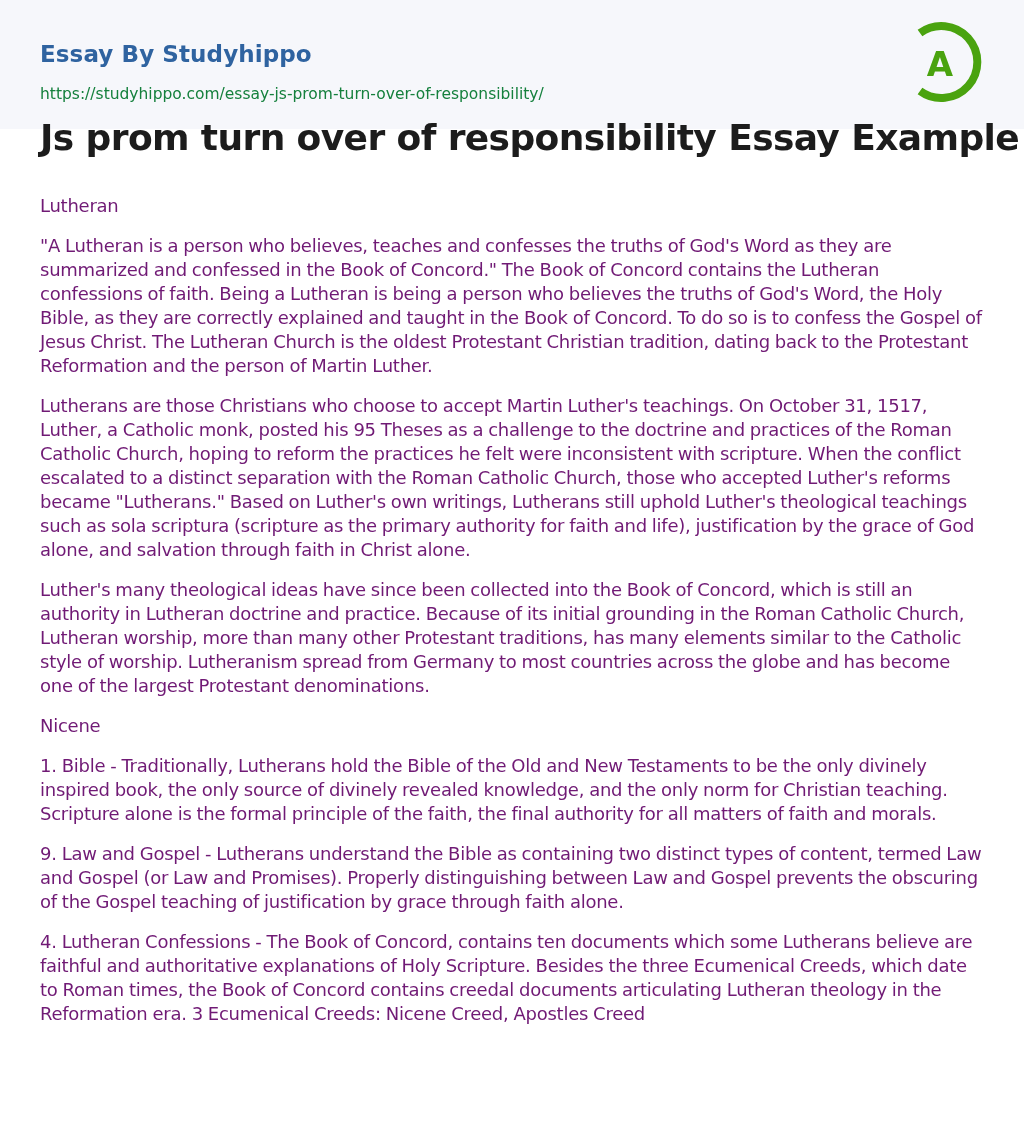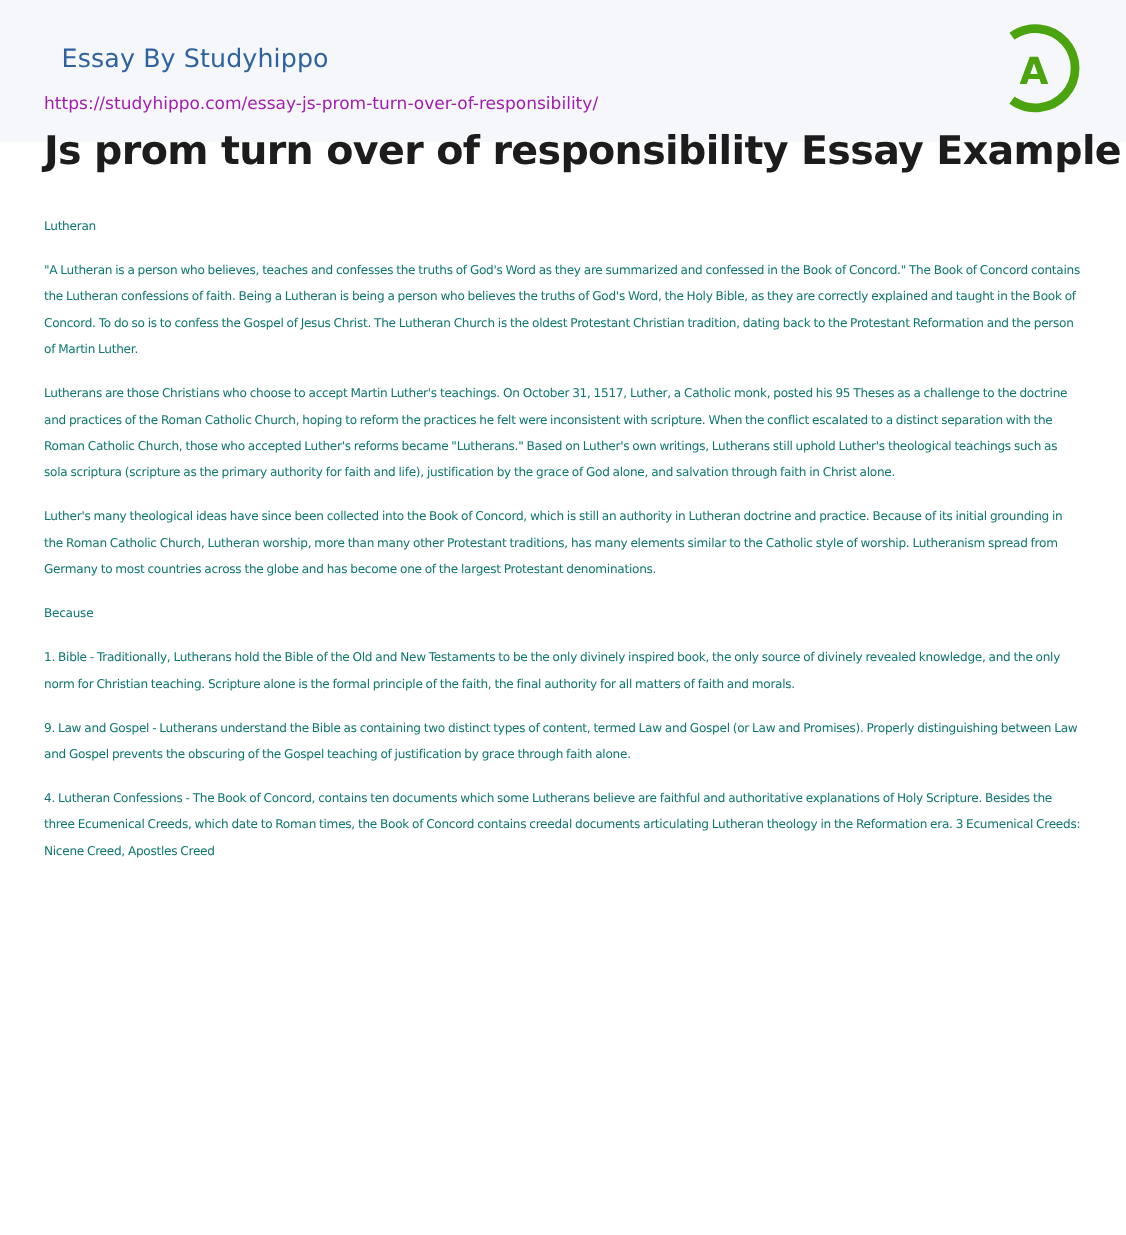--- a/index.html
+++ b/index.html
@@ -15,31 +15,30 @@
     position: relative;
     height: 129px;
     background: #f6f7fb;
     box-sizing: border-box;
   }
   .brand {
     position: absolute;
     left: 40px;
     top: 41px;
     font-size: 23px;
-    font-weight: normal;
+    font-weight: bold;
     color: #2f63a0;
     letter-spacing: 0.1px;
-    margin-left: 16px;
   }
   .url {
     position: absolute;
     left: 40px;
     top: 85px;
     font-size: 15.5px;
-    color: #a21caf;
+    color: #15803d;
     text-decoration: none;
     white-space: nowrap;
   }
   .logo {
     position: absolute;
     left: 908px;
     top: 19px;
     width: 80px;
     height: 86px;
   }
@@ -57,23 +56,23 @@
     letter-spacing: -0.6px;
   }
   .body-text {
     position: absolute;
     left: 40px;
     top: 194px;
     width: 945px;
   }
   .body-text p {
     margin: 0 0 16px 0;
-    font-size: 11px;
+    font-size: 18px;
     line-height: 24px;
-    color: #0f766e;
+    color: #701a75;
     letter-spacing: -0.25px;
     word-spacing: -0.5px;
   }
 </style>
 </head>
 <body>
 
 <div class="header">
   <div class="brand">Essay By Studyhippo</div>
   <a class="url">https://studyhippo.com/essay-js-prom-turn-over-of-responsibility/</a>
@@ -83,17 +82,17 @@
   </svg>
 </div>
 
 <h1>Js prom turn over of responsibility Essay Example</h1>
 
 <div class="body-text">
   <p>Lutheran</p>
   <p>"A Lutheran is a person who believes, teaches and confesses the truths of God's Word as they are summarized and confessed in the Book of Concord." The Book of Concord contains the Lutheran confessions of faith. Being a Lutheran is being a person who believes the truths of God's Word, the Holy Bible, as they are correctly explained and taught in the Book of Concord. To do so is to confess the Gospel of Jesus Christ. The Lutheran Church is the oldest Protestant Christian tradition, dating back to the Protestant Reformation and the person of Martin Luther.</p>
   <p>Lutherans are those Christians who choose to accept Martin Luther's teachings. On October 31, 1517, Luther, a Catholic monk, posted his 95 Theses as a challenge to the doctrine and practices of the Roman Catholic Church, hoping to reform the practices he felt were inconsistent with scripture. When the conflict escalated to a distinct separation with the Roman Catholic Church, those who accepted Luther's reforms became "Lutherans." Based on Luther's own writings, Lutherans still uphold Luther's theological teachings such as sola scriptura (scripture as the primary authority for faith and life), justification by the grace of God alone, and salvation through faith in Christ alone.</p>
   <p>Luther's many theological ideas have since been collected into the Book of Concord, which is still an authority in Lutheran doctrine and practice. Because of its initial grounding in the Roman Catholic Church, Lutheran worship, more than many other Protestant traditions, has many elements similar to the Catholic style of worship. Lutheranism spread from Germany to most countries across the globe and has become one of the largest Protestant denominations.</p>
-  <p>Because</p>
+  <p>Nicene</p>
   <p>1. Bible - Traditionally, Lutherans hold the Bible of the Old and New Testaments to be the only divinely inspired book, the only source of divinely revealed knowledge, and the only norm for Christian teaching. Scripture alone is the formal principle of the faith, the final authority for all matters of faith and morals.</p>
   <p>9. Law and Gospel - Lutherans understand the Bible as containing two distinct types of content, termed Law and Gospel (or Law and Promises). Properly distinguishing between Law and Gospel prevents the obscuring of the Gospel teaching of justification by grace through faith alone.</p>
   <p>4. Lutheran Confessions - The Book of Concord, contains ten documents which some Lutherans believe are faithful and authoritative explanations of Holy Scripture. Besides the three Ecumenical Creeds, which date to Roman times, the Book of Concord contains creedal documents articulating Lutheran theology in the Reformation era. 3 Ecumenical Creeds: Nicene Creed, Apostles Creed</p>
 </div>
 
 </body></html>

